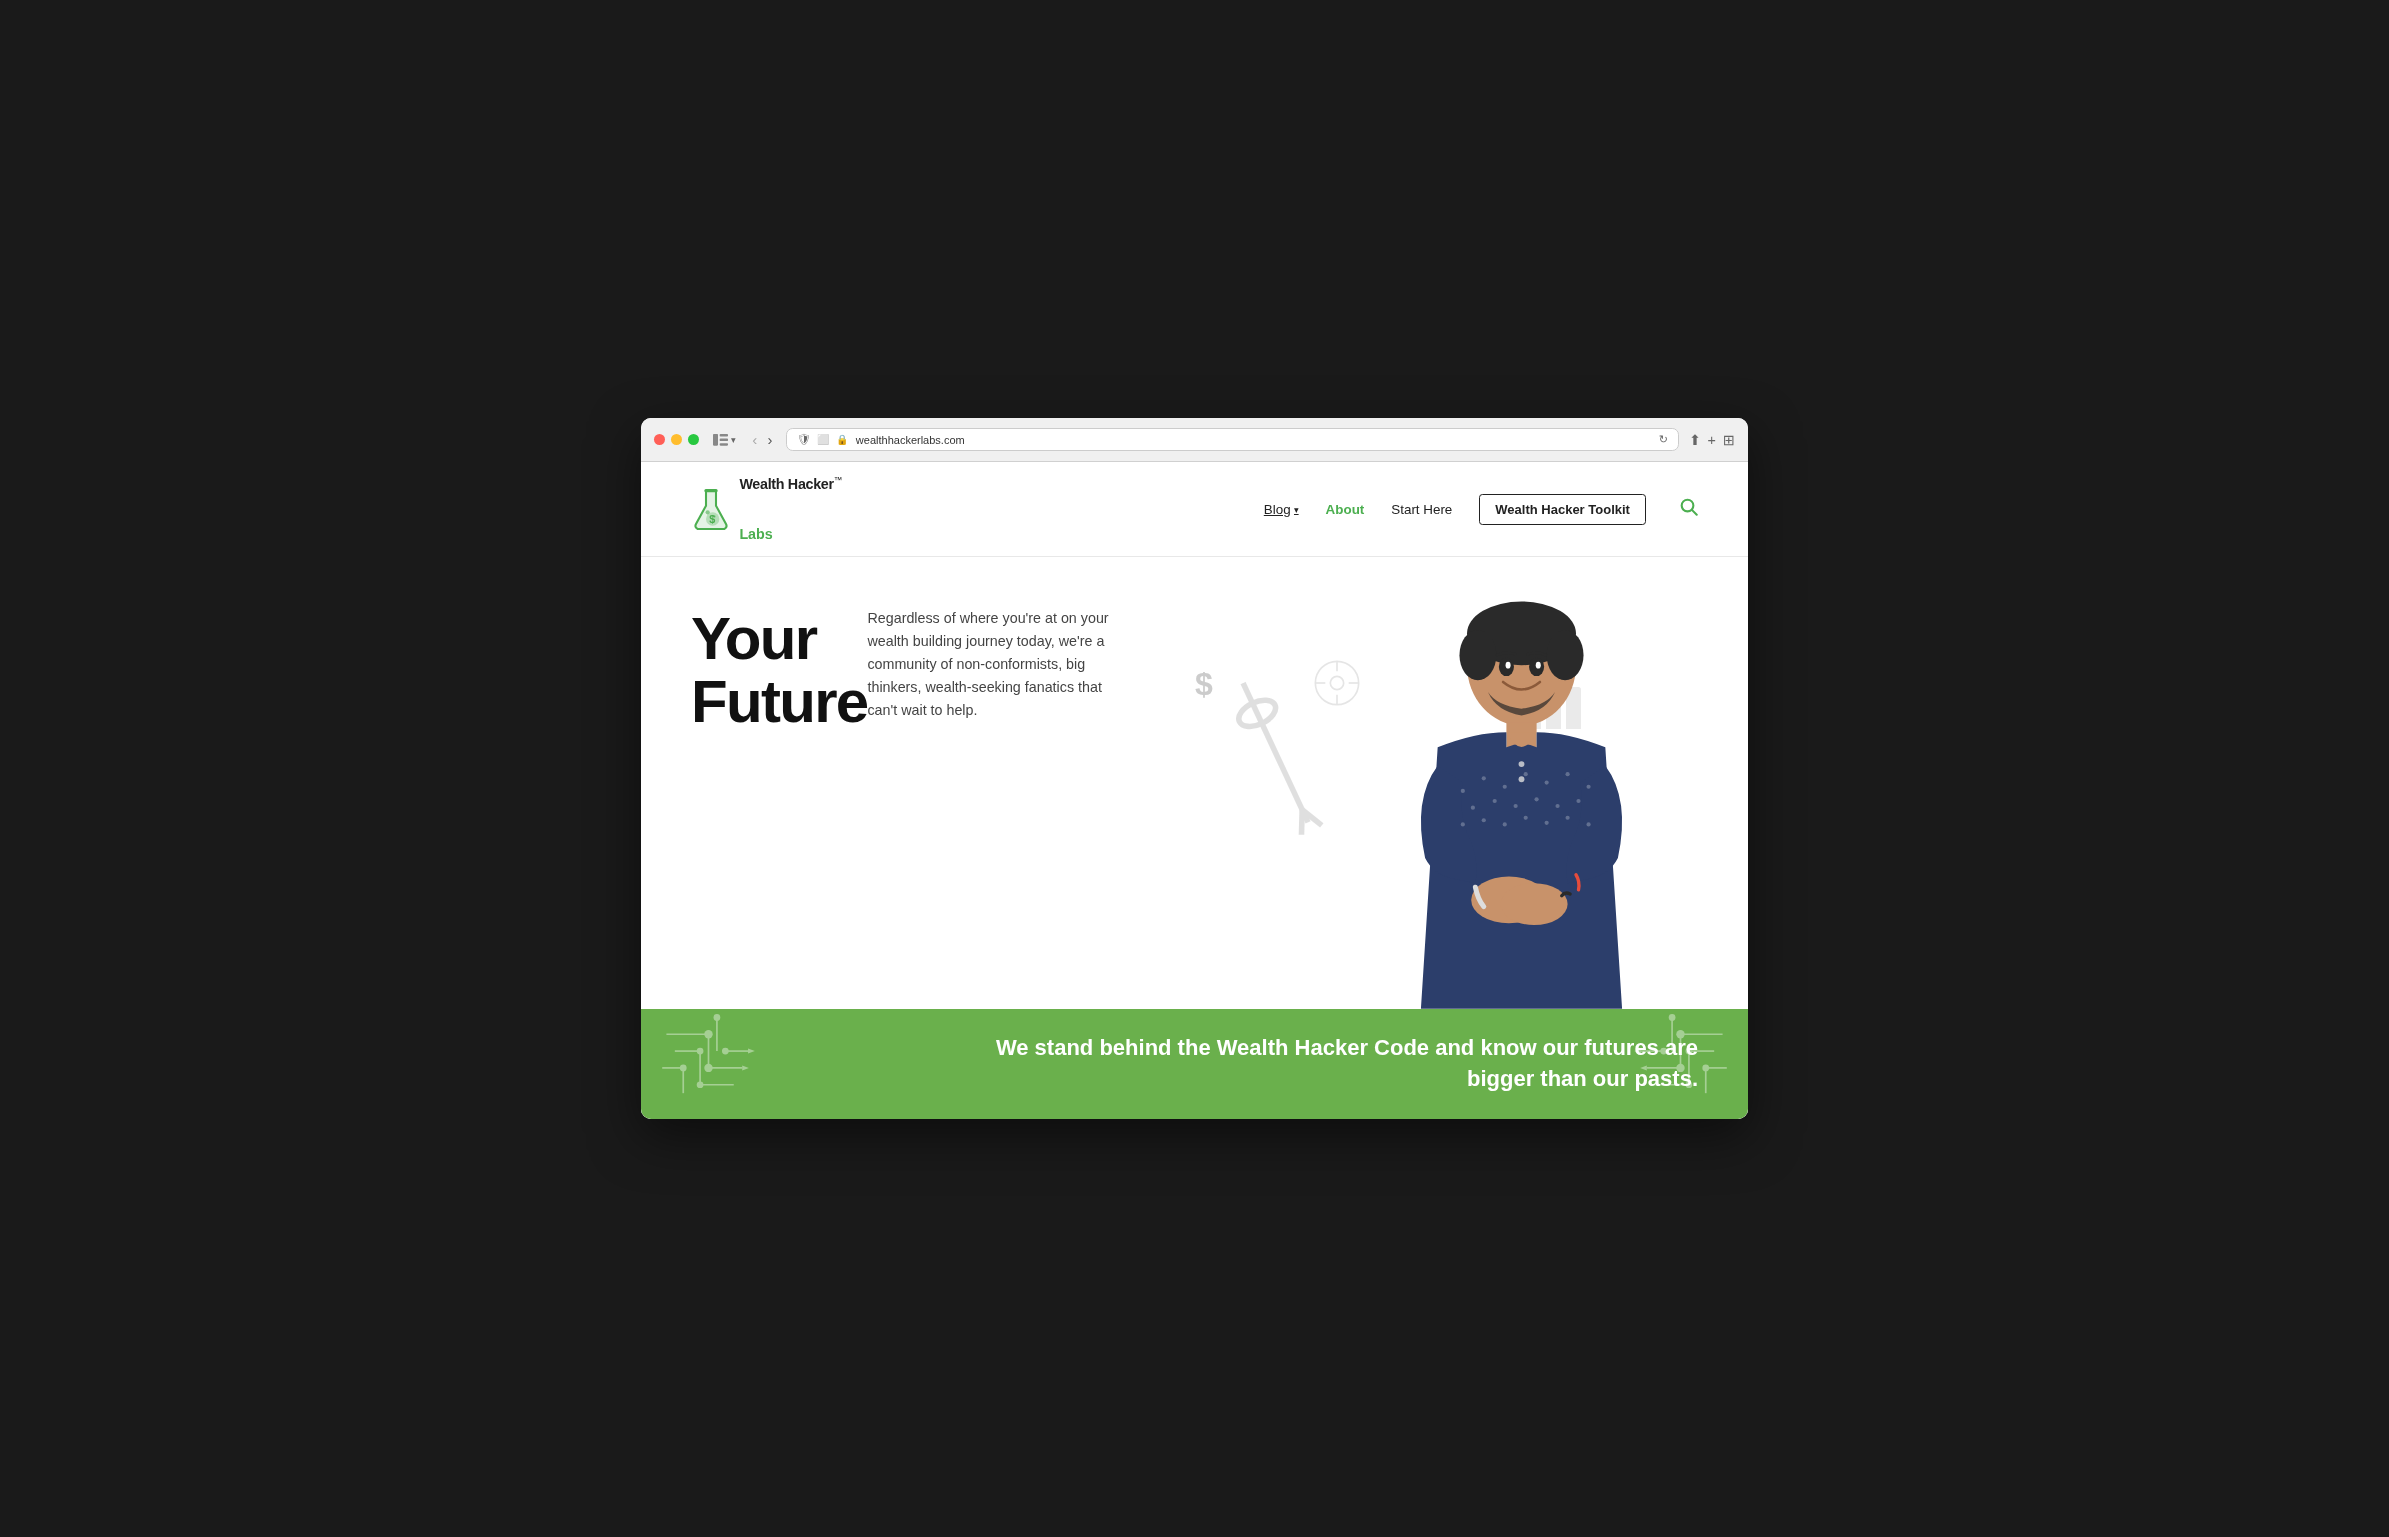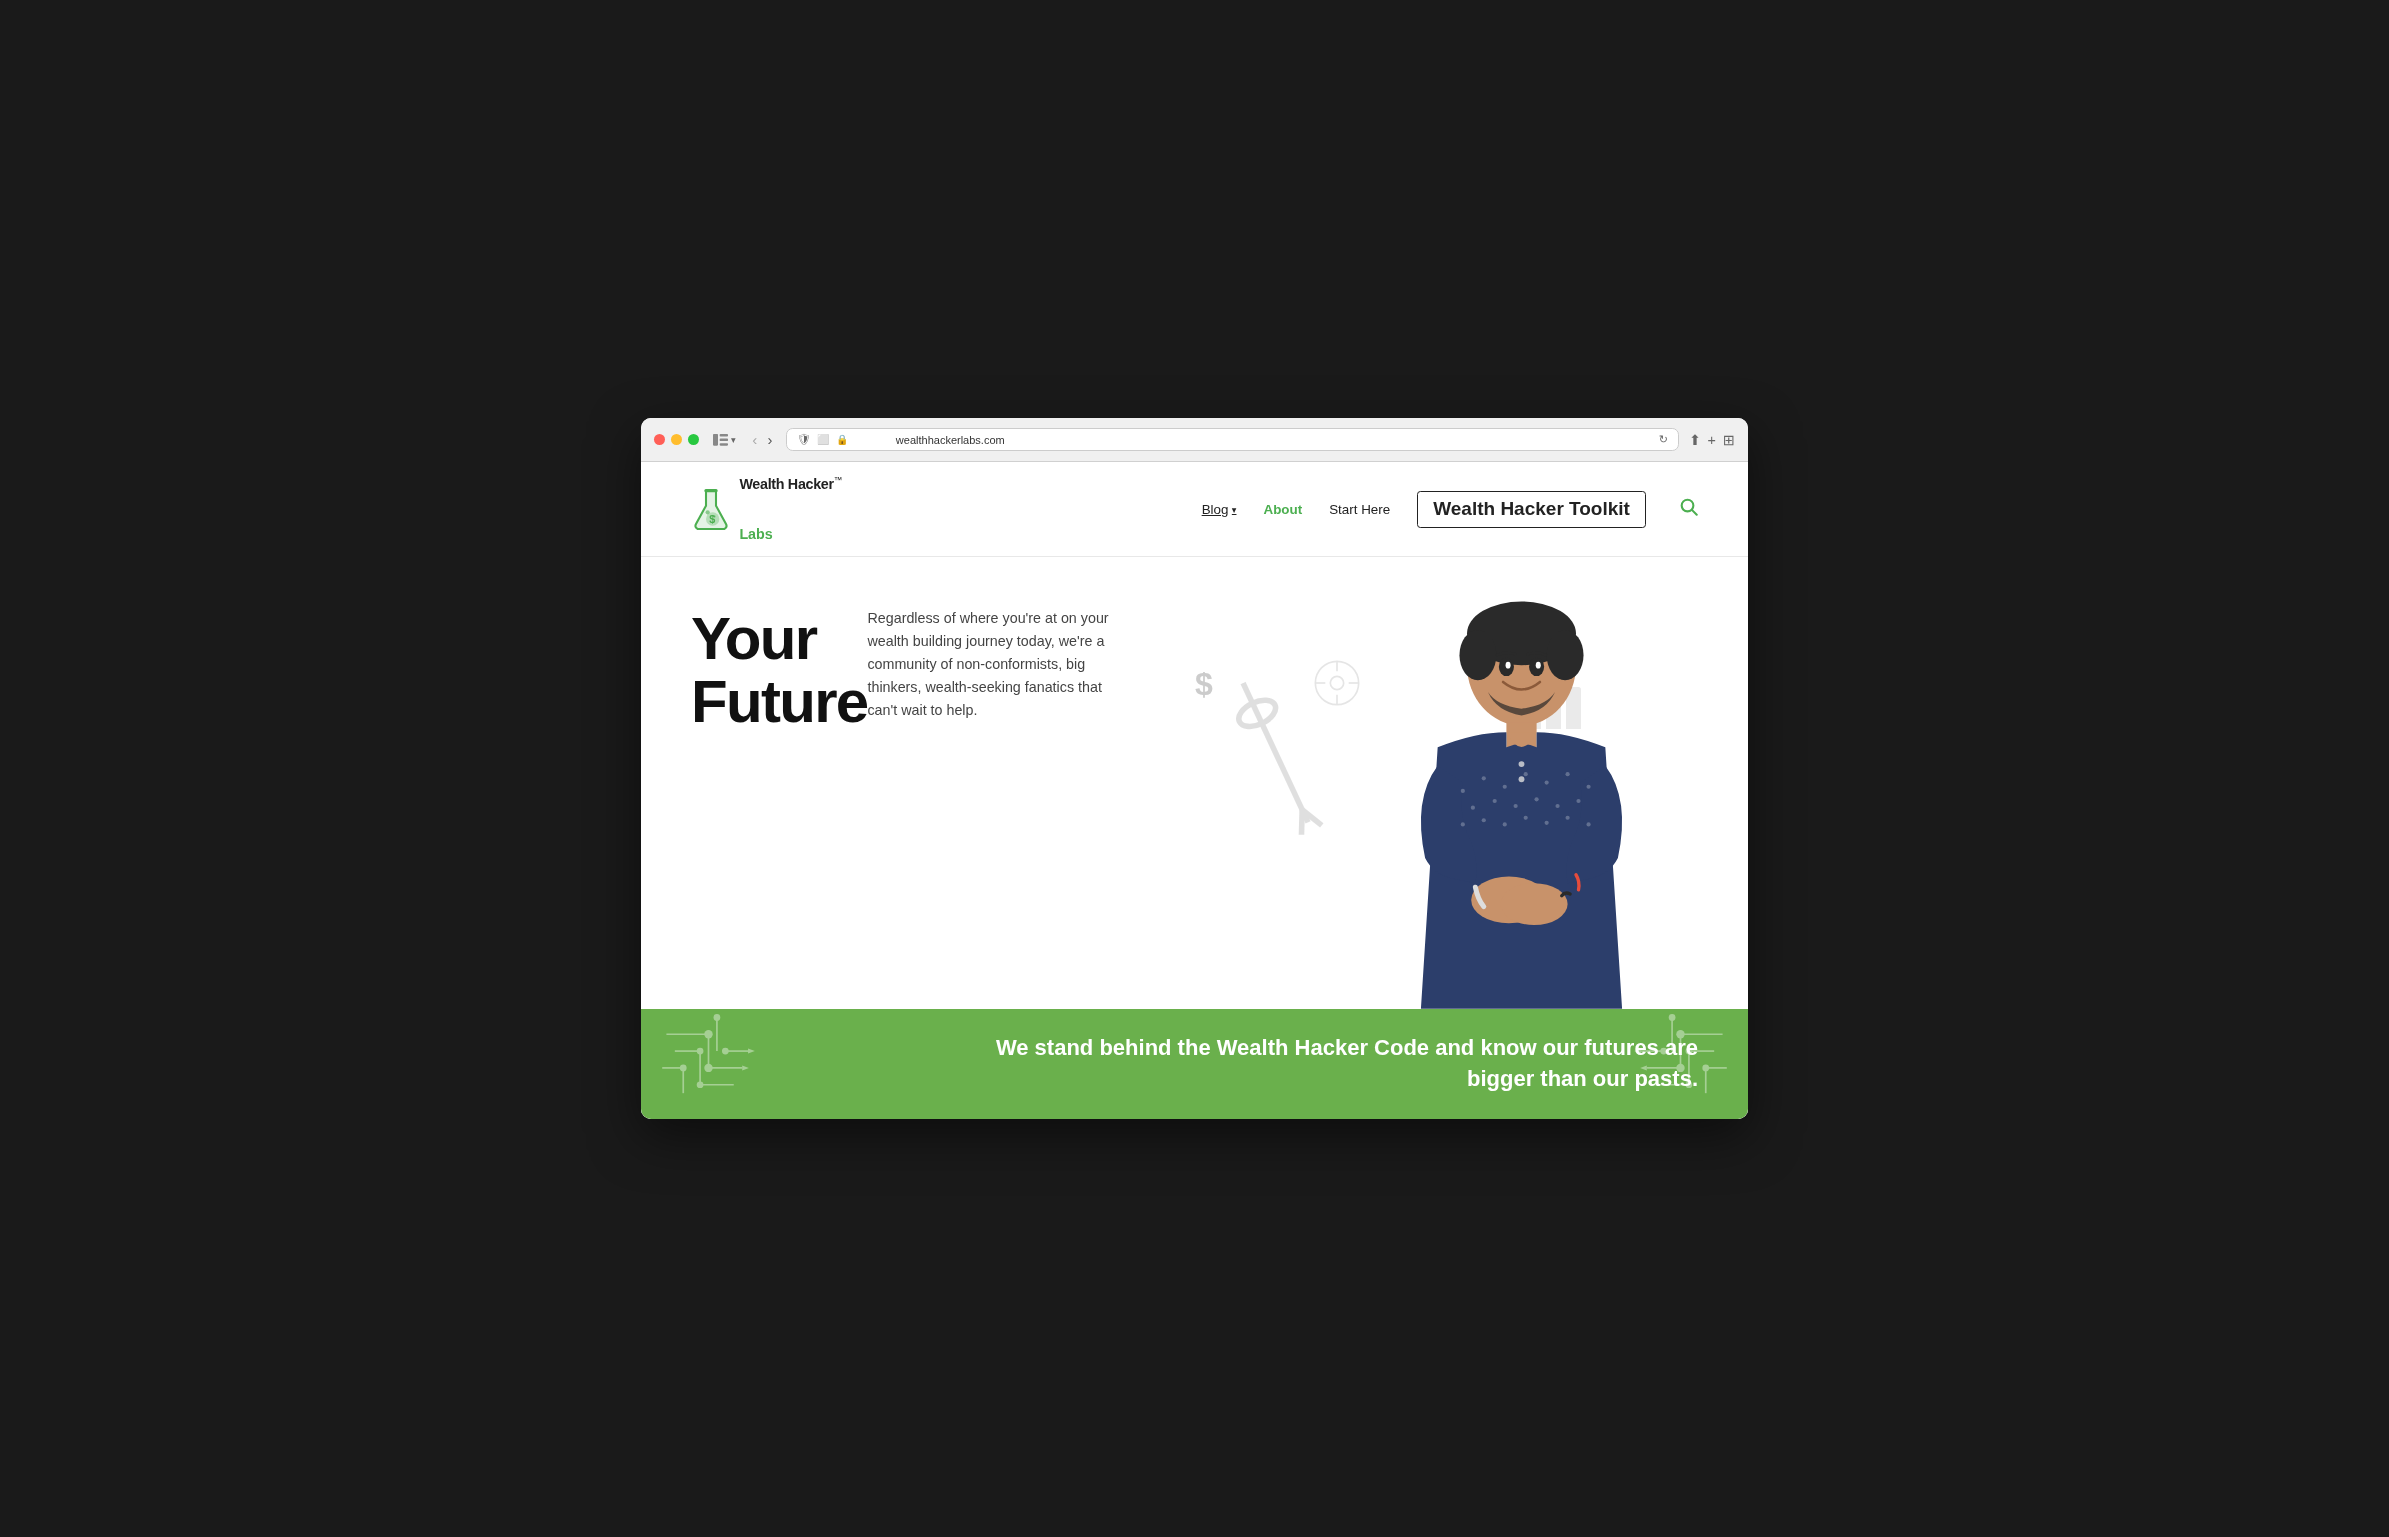--- a/index.html
+++ b/index.html
@@ -82,21 +82,20 @@
       color: #333;
     }
 
     .shield-icon-browser {
       color: #666;
       font-size: 11px;
     }
 
     .url-text {
       color: #333;
-      margin-left: 40px;
     }
 
     .refresh-btn {
       color: #666;
       font-size: 11px;
       cursor: pointer;
     }
 
     .browser-actions {
       display: flex;
@@ -182,21 +181,21 @@
       display: flex;
       align-items: center;
       gap: 3.4px;
       text-decoration: underline;
     }
 
     .toolkit-btn {
       border: 1.7px solid #222;
       border-radius: 3.4px;
       padding: 6.7px 15px;
-      font-size: 19px;
+      font-size: 13px;
       font-weight: 600;
       color: #222;
       background: #fff;
       cursor: pointer;
     }
 
     .search-icon-nav {
       color: #4caf50;
       font-size: 17px;
       cursor: pointer;

